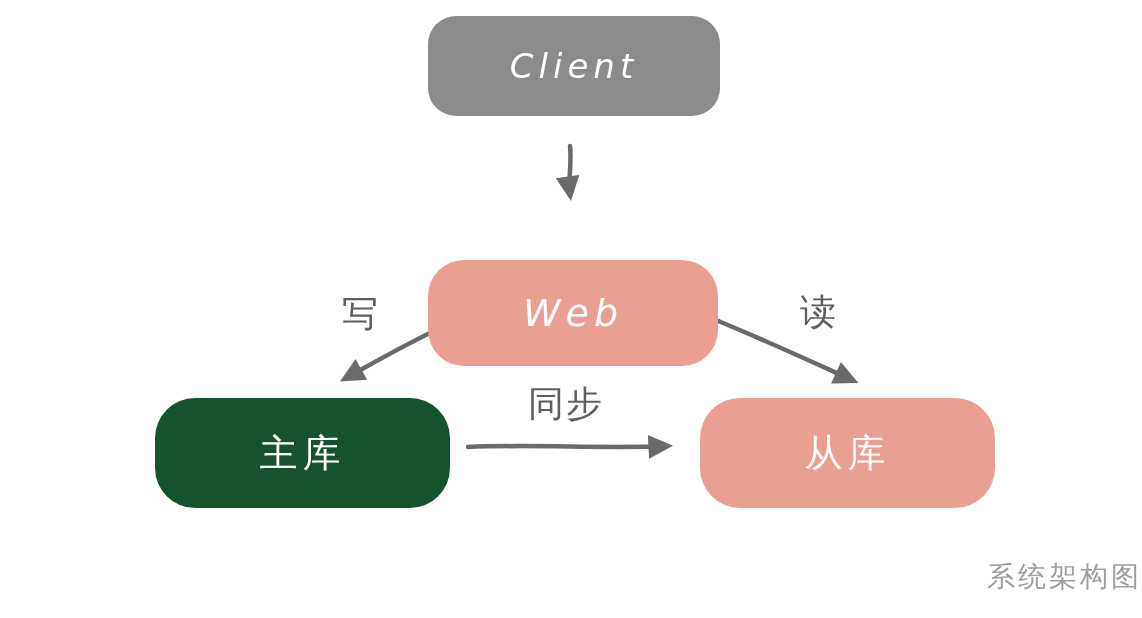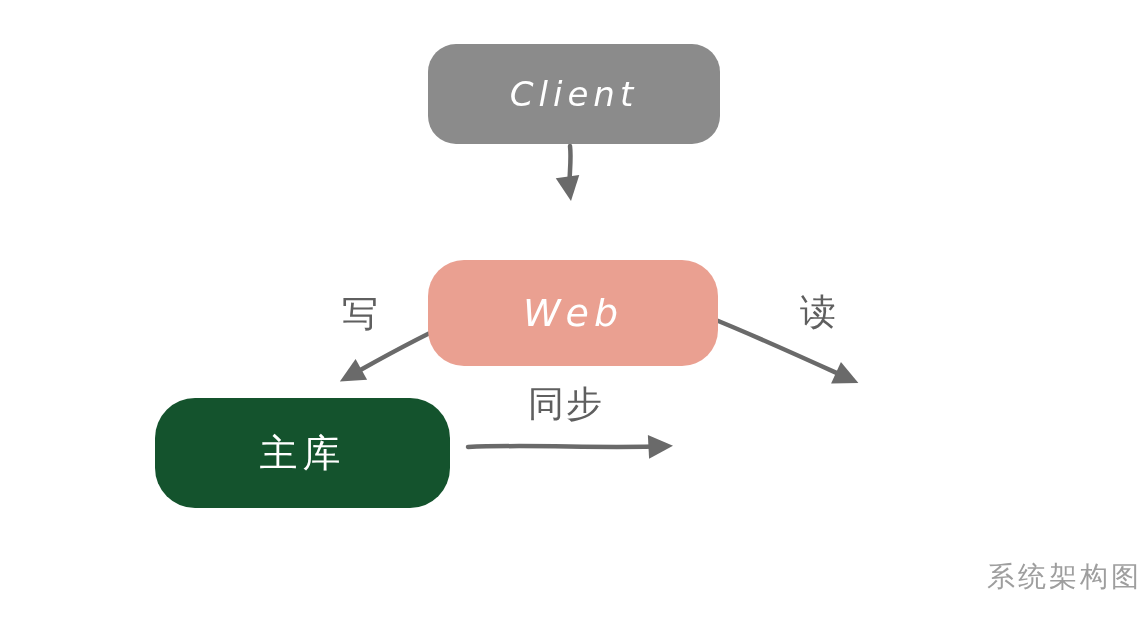--- a/index.html
+++ b/index.html
@@ -26,21 +26,21 @@
     display: flex;
     align-items: center;
     justify-content: center;
     color: #ffffff;
     font-size: 38px;
     letter-spacing: 5px;
     font-weight: 500;
     user-select: none;
   }
   .node-client {
-    left: 428px; top: 44px;
+    left: 428px; top: 16px;
     width: 292px; height: 100px;
     border-radius: 28px;
     font-size: 34px;
     font-style: italic;
   }
   .node-web {
     left: 428px; top: 212px;
     width: 290px; height: 106px;
     border-radius: 36px;
     font-style: italic;
@@ -102,20 +102,23 @@
   </div>
 
   <div class="node node-web" style="background: rgb(234, 160, 145); color: rgb(255, 255, 255);">
     <span>Web</span>
   </div>
 
   <div class="node node-master" style="background: #14532d; color: rgb(255, 255, 255);">
     <span>主库</span>
   </div>
 
+  <div class="node node-slave" style="background: rgb(234, 160, 145); color: rgb(255, 255, 255);">
+    <span>从库</span>
+  </div>
 
   <div class="edge-label label-write" style="color: rgb(95, 95, 95);">写</div>
 
   <div class="edge-label label-read" style="color: rgb(95, 95, 95);">读</div>
 
   <div class="edge-label label-sync" style="color: rgb(95, 95, 95);">同步</div>
 
   <div class="diagram-title" style="color: rgb(158, 158, 158);">系统架构图</div>
 
 </div>

